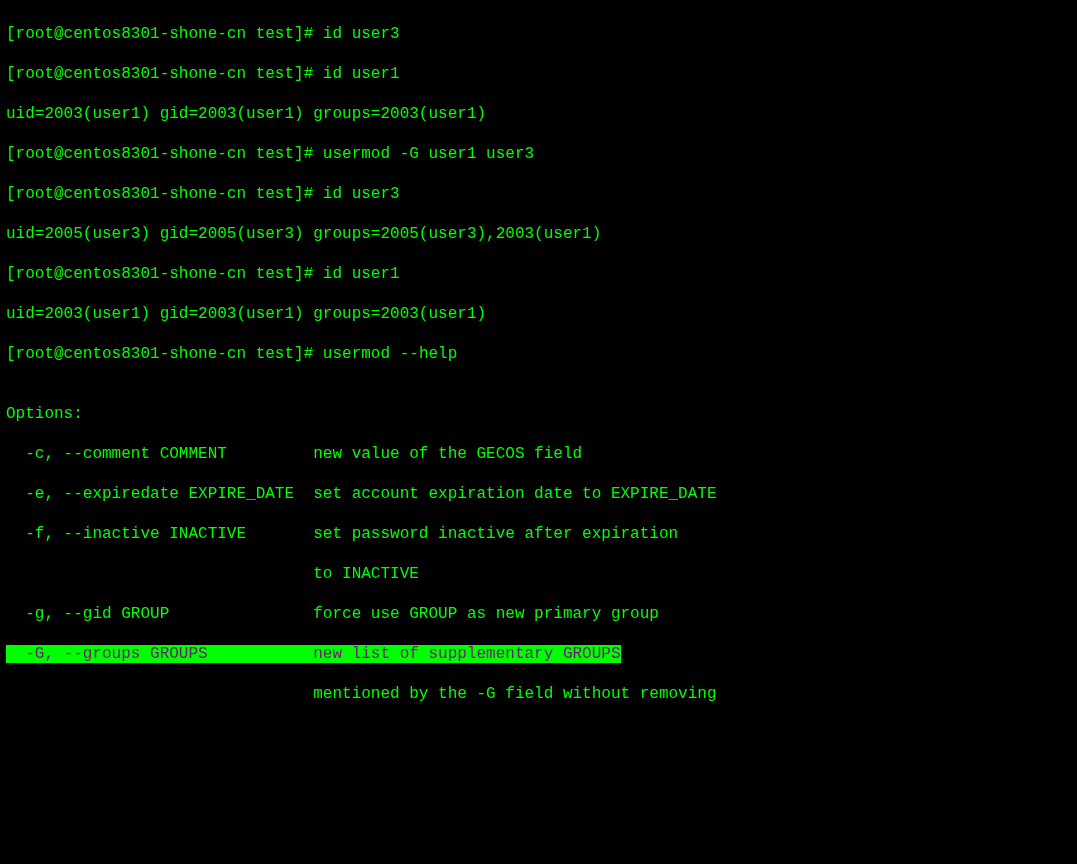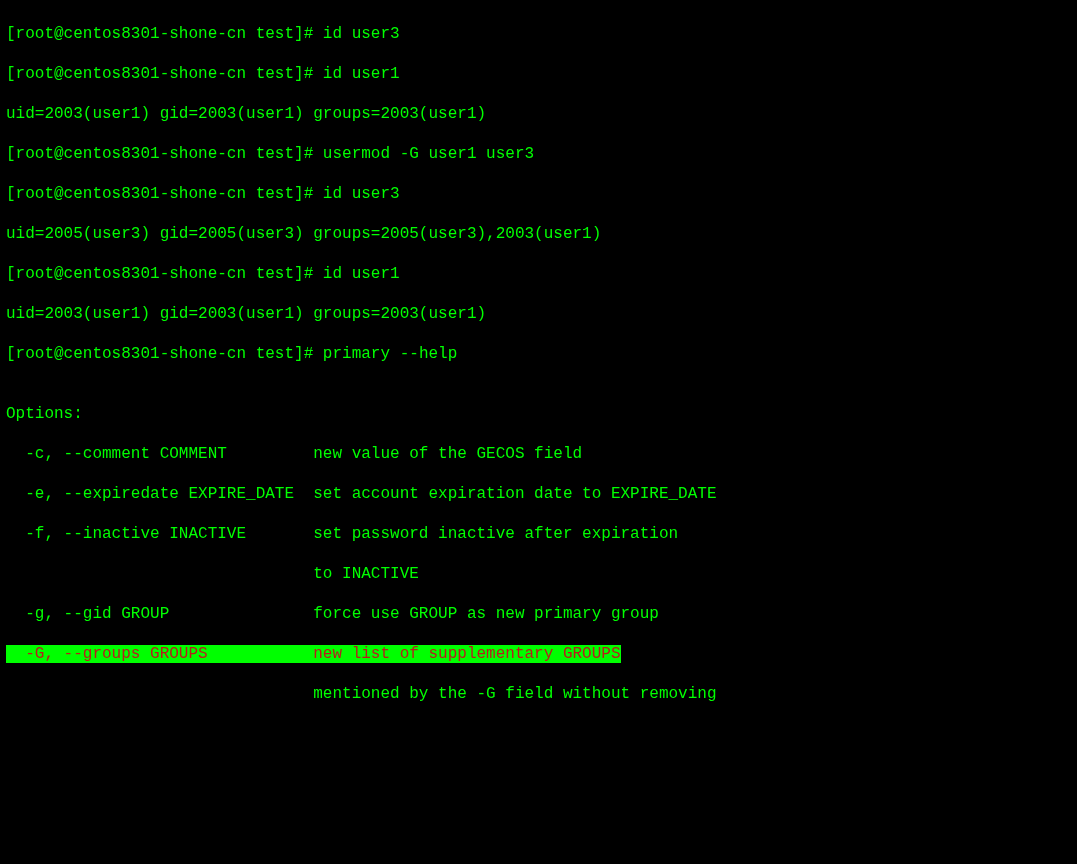--- a/index.html
+++ b/index.html
@@ -15,37 +15,37 @@
   }
   .terminal {
     padding: 4px 6px;
     white-space: pre;
   }
   .line {
     white-space: pre;
   }
   .highlight {
     background: #00ff00;
-    color: #b91c1c;
+    color: #701a75;
     margin-top: 44px;
   }
 </style>
 </head>
 <body>
 
 <div class="terminal">
 <div class="line"><span>[root@centos8301-shone-cn test]# </span><span>id user3</span></div>
 <div class="line"><span>[root@centos8301-shone-cn test]# </span><span>id user1</span></div>
 <div class="line">uid=2003(user1) gid=2003(user1) groups=2003(user1)</div>
 <div class="line"><span>[root@centos8301-shone-cn test]# </span><span>usermod -G user1 user3</span></div>
 <div class="line"><span>[root@centos8301-shone-cn test]# </span><span>id user3</span></div>
 <div class="line">uid=2005(user3) gid=2005(user3) groups=2005(user3),2003(user1)</div>
 <div class="line"><span>[root@centos8301-shone-cn test]# </span><span>id user1</span></div>
 <div class="line">uid=2003(user1) gid=2003(user1) groups=2003(user1)</div>
-<div class="line"><span>[root@centos8301-shone-cn test]# </span><span>primary --help</span></div>
+<div class="line"><span>[root@centos8301-shone-cn test]# </span><span>usermod --help</span></div>
 <div class="line"></div>
 <div class="line">Options:</div>
 <div class="line">  -c, --comment COMMENT         new value of the GECOS field</div>
 <div class="line">  -e, --expiredate EXPIRE_DATE  set account expiration date to EXPIRE_DATE</div>
 <div class="line">  -f, --inactive INACTIVE       set password inactive after expiration</div>
 <div class="line">                                to INACTIVE</div>
 <div class="line">  -g, --gid GROUP               force use GROUP as new primary group</div>
 <div class="line"><span class="highlight">  -G, --groups GROUPS           </span><span class="highlight">new list of supplementary GROUPS</span></div>
 <div class="line">                                mentioned by the -G field without removing</div>
 

